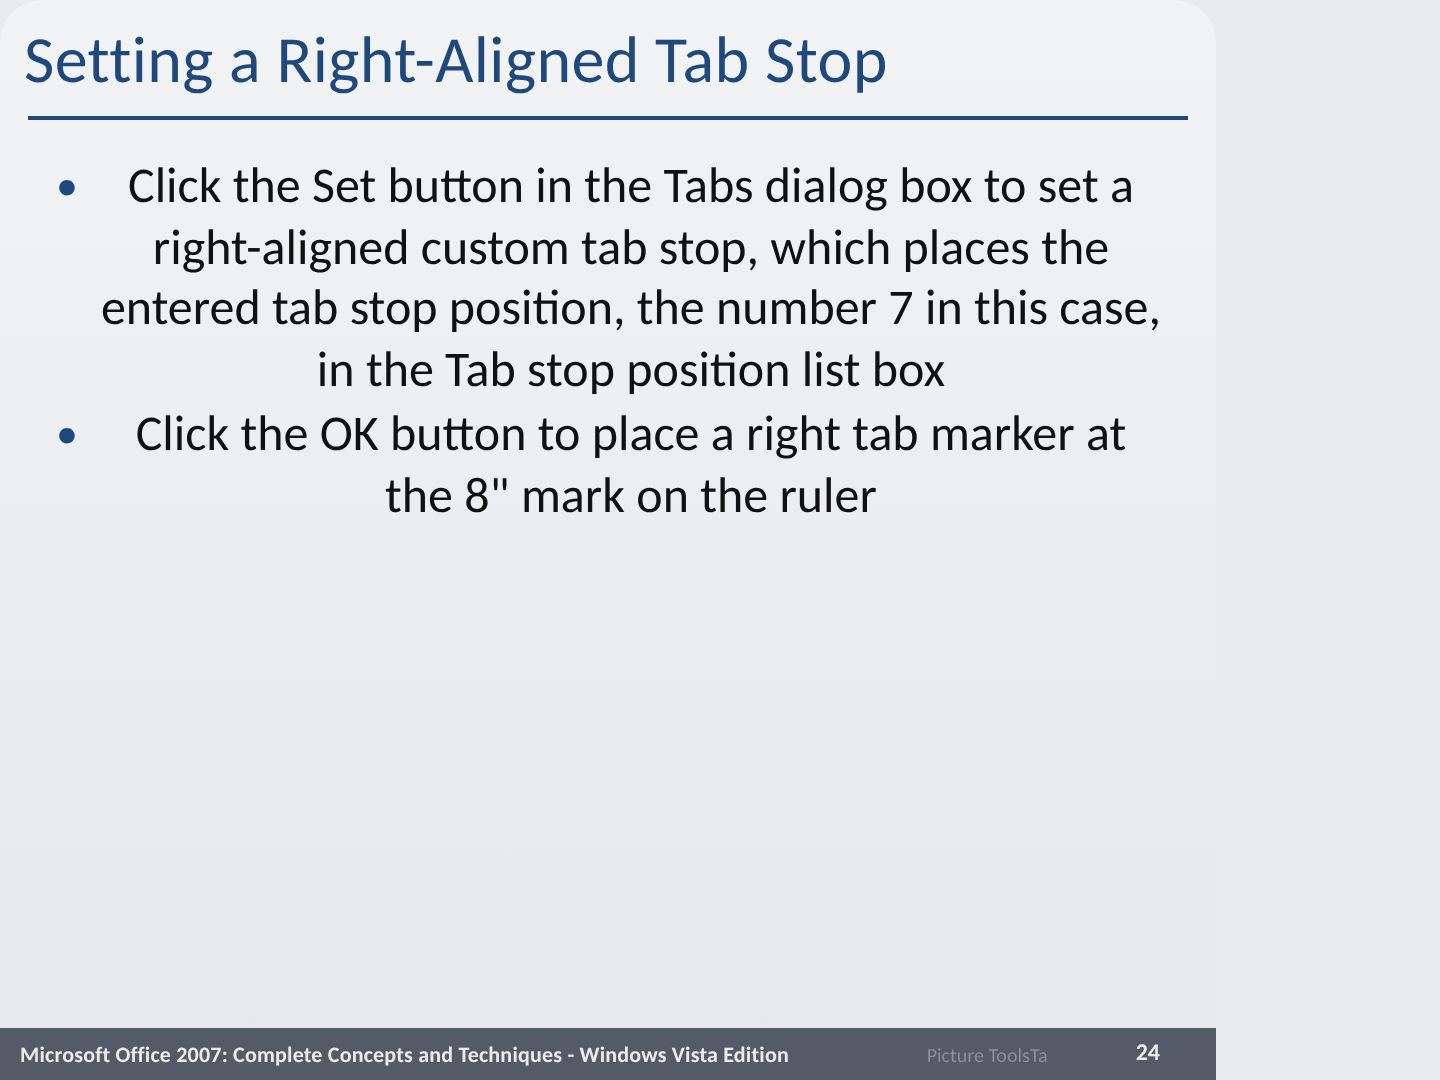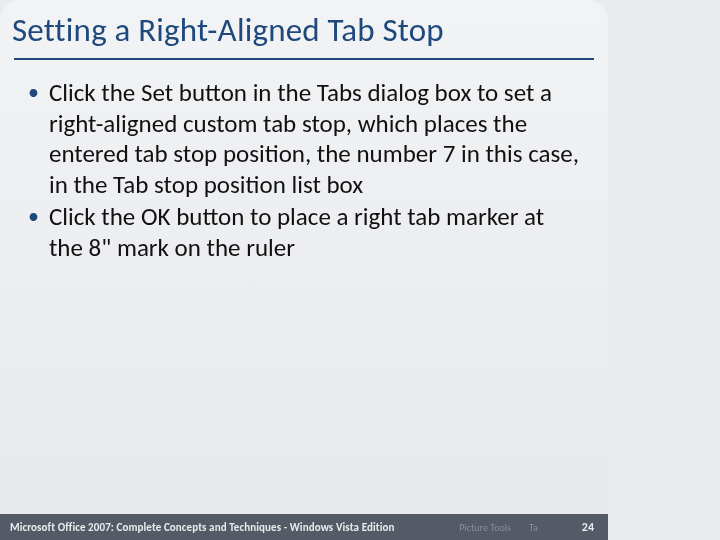--- a/index.html
+++ b/index.html
@@ -42,44 +42,44 @@
   .bullet .dot {
     flex: 0 0 auto;
     color: #1f497d;
     font-size: 22px;
     line-height: 1.35;
     padding-right: 10px;
     padding-left: 2px;
   }
   .bullet .txt {
     flex: 1 1 auto;
+    text-align: center;
   }
   .footer {
     position: absolute;
     left: 0; right: 0; bottom: 0;
     height: 26px;
     background: #545b66;
     color: #e9ebee;
     display: flex;
     align-items: center;
     justify-content: space-between;
-    padding: 0 14px 0 10px;
+    padding: 0 28px 0 10px;
     font-size: 11px;
   }
   .footer .src {
     font-weight: 600;
     letter-spacing: 0.1px;
   }
   .footer .ghost {
     color: #8a8f98;
     font-size: 10px;
     margin-left: auto;
     margin-right: 24px;
     display: flex;
-    gap: 18px;
   }
   .footer .pagenum {
     font-weight: 600;
     font-size: 12px;
     margin-left: 20px;
   }
 </style>
 </head>
 <body>
 

